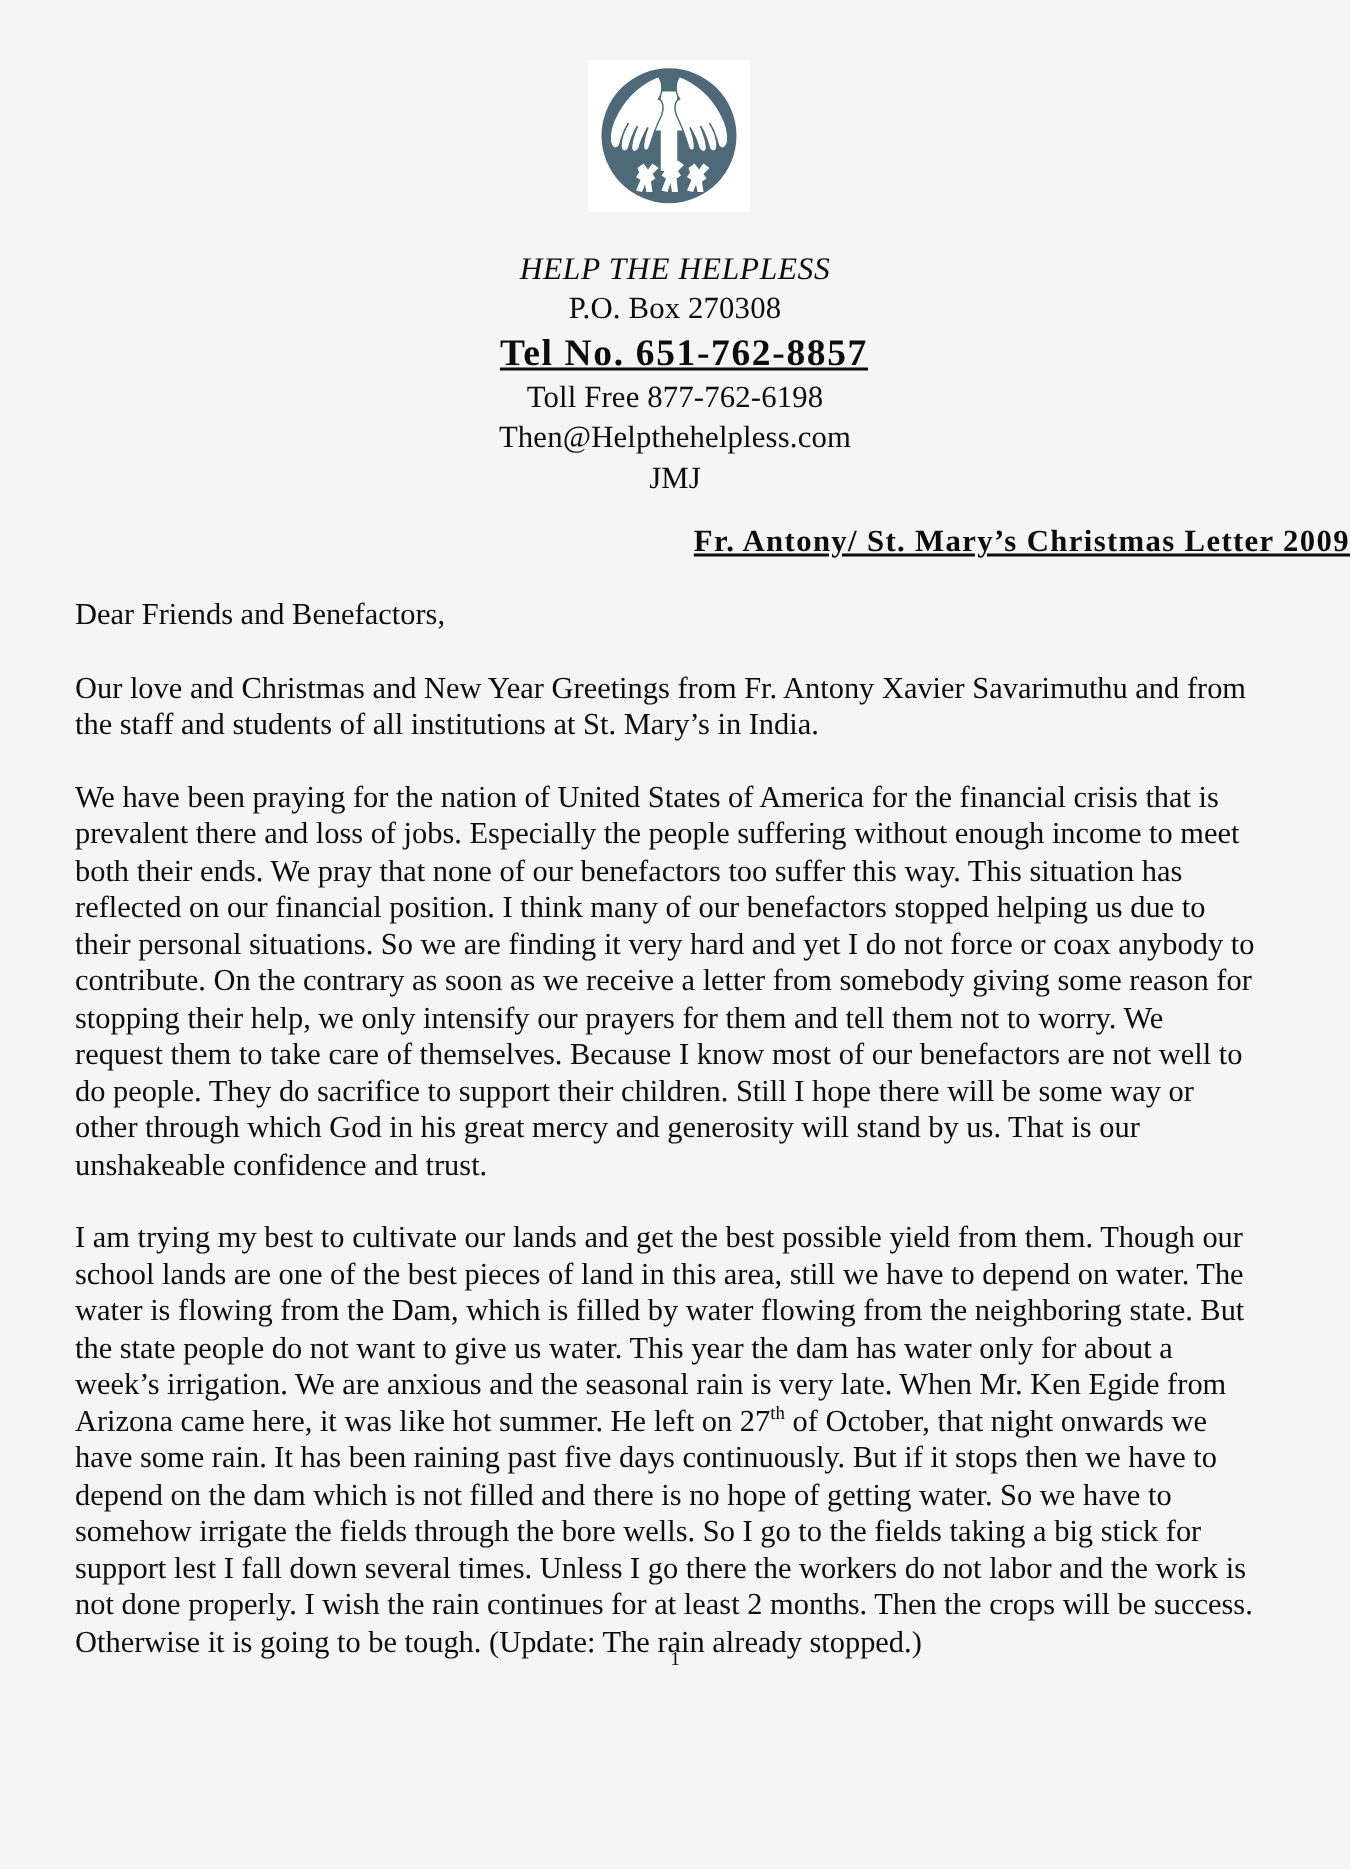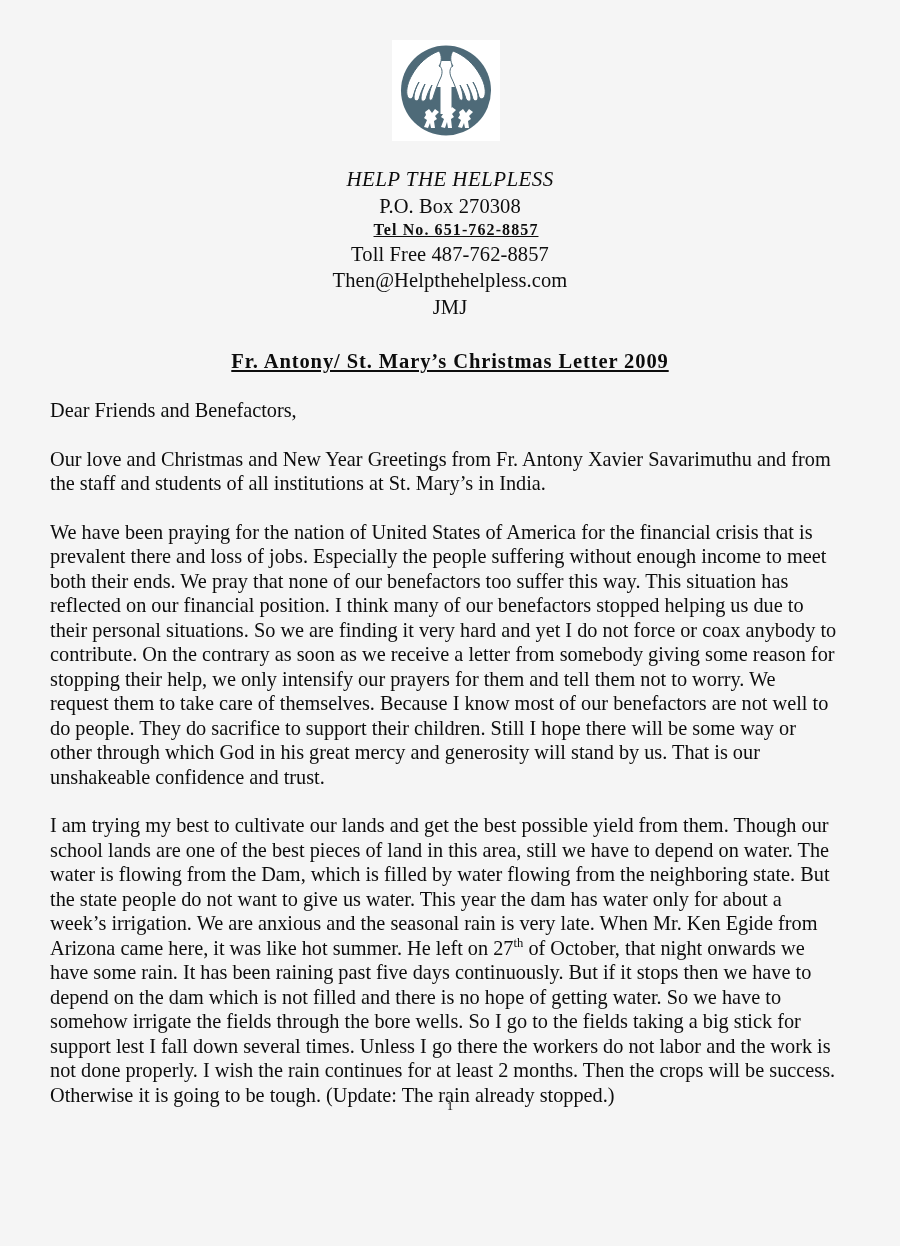--- a/index.html
+++ b/index.html
@@ -53,32 +53,32 @@
     letter-spacing: 0.1px;
   }
   .lh-org {
     font-style: italic;
     font-size: 21px;
     letter-spacing: 0.4px;
   }
   .lh-tel {
     font-weight: bold;
     text-decoration: underline;
-    font-size: 16px;
+    font-size: 25px;
     letter-spacing: 1.1px;
     margin-left: 12px;
   }
 
   
   .doc-title {
     position: absolute;
     left: 0;
     top: 350px;
     width: 900px;
-    text-align: center;
+    text-align: right;
     font-size: 20.5px;
     font-weight: bold;
     text-decoration: underline;
     letter-spacing: 0.9px;
   }
 
   
   .body-text {
     position: absolute;
     left: 50px;
@@ -132,21 +132,21 @@
         <path d="M50 70 l4 -3 l3 4 l3 -4 l4 3 l-4 4 l2 3 l-3 2 l1 9 l-4 0 l-1 -6 l-2 6 l-4 -1 l3 -8 l-3 -2 l2 -3 Z"></path>
         <path d="M67 72 l4 -3 l3 4 l3 -4 l4 3 l-4 4 l2 3 l-3 2 l1 7 l-4 0 l-1 -5 l-2 5 l-4 -1 l3 -7 l-3 -2 l2 -3 Z"></path>
       </g>
     </svg>
   </div>
 
   <div class="letterhead">
     <div class="lh-line lh-org">HELP THE HELPLESS</div>
     <div class="lh-line">P.O. Box 270308</div>
     <div class="lh-line lh-tel">Tel No.  651-762-8857</div>
-    <div class="lh-line">Toll Free 487-762-8857</div>
+    <div class="lh-line">Toll Free 877-762-6198</div>
     <div class="lh-line">Then@Helpthehelpless.com</div>
     <div class="lh-line">JMJ</div>
   </div>
 
   <div class="doc-title">Fr. Antony/ St. Mary’s Christmas Letter 2009</div>
 
   <div class="body-text">
     <p class="salutation">Dear Friends and Benefactors,</p>
     <div class="gap-sm"></div>
     <p>Our love and Christmas and New Year Greetings from Fr. Antony Xavier Savarimuthu and from the staff and students of all institutions at St. Mary’s in India.</p>

